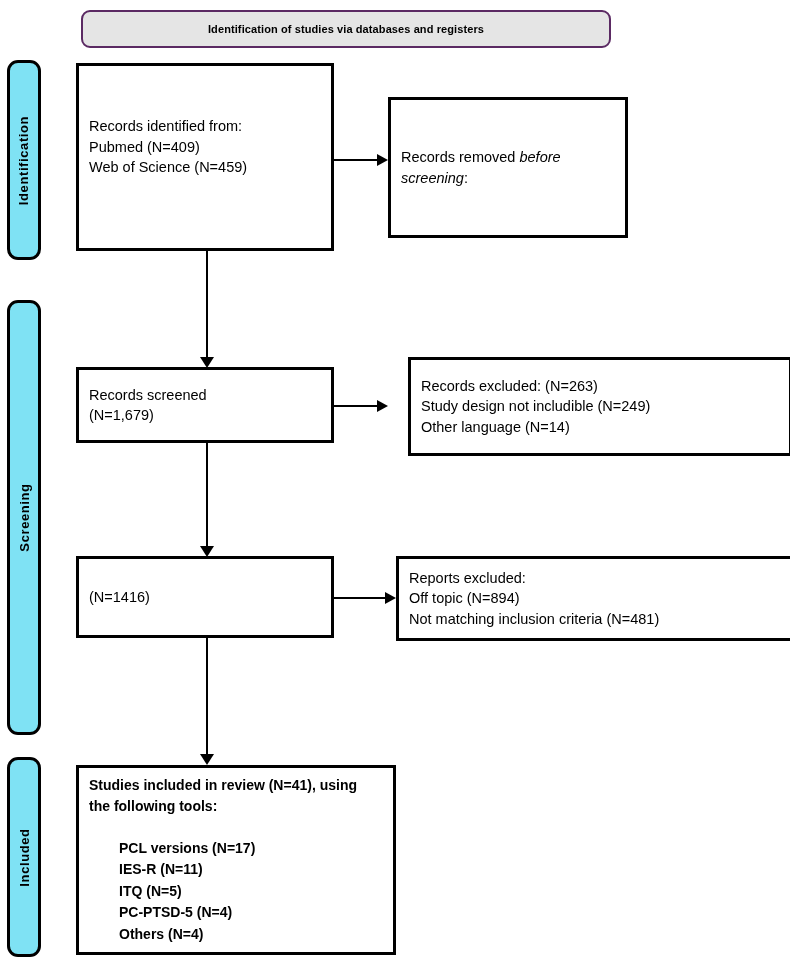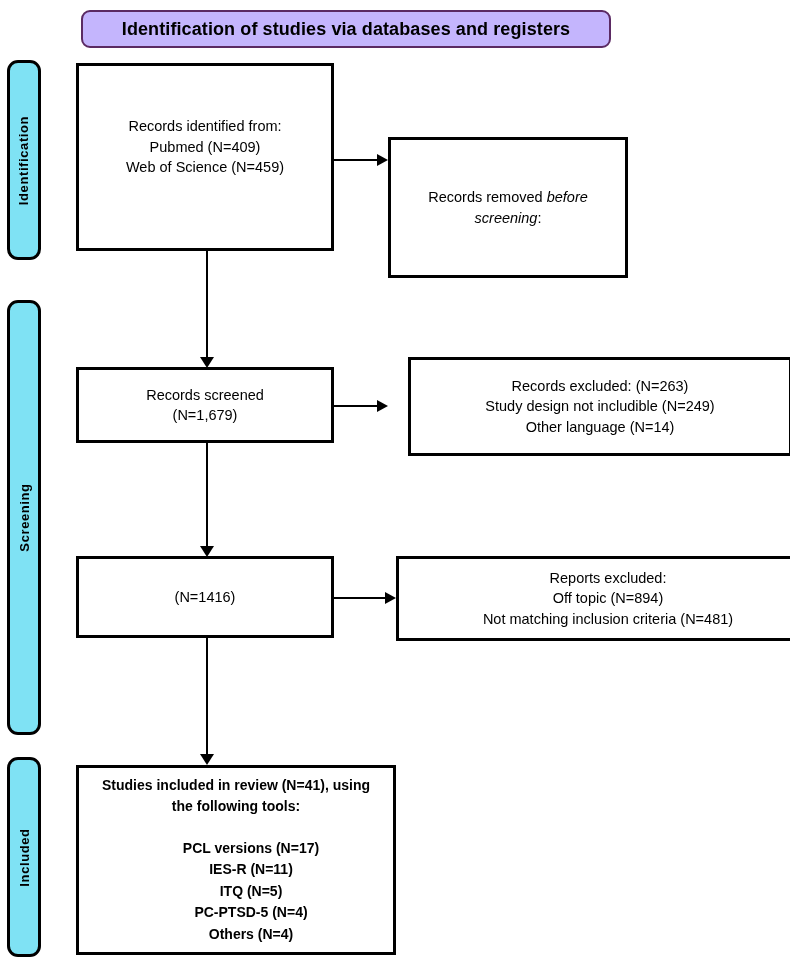--- a/index.html
+++ b/index.html
@@ -17,28 +17,28 @@
     width: 790px;
     height: 970px;
     background: #ffffff;
     overflow: hidden;
   }
 
   
   .banner {
     position: absolute;
     box-sizing: border-box;
-    background: #c4b5fd;
+    background: #e5e5e5;
     border: 2px solid #5B2A63;
     border-radius: 9px;
     display: flex;
     align-items: center;
     justify-content: center;
     font-weight: bold;
-    font-size: 18px;
+    font-size: 11px;
     letter-spacing: 0.1px;
     color: #000000;
   }
 
   
   .stage {
     position: absolute;
     box-sizing: border-box;
     background: #7FE2F4;
     border: 3px solid #000000;
@@ -59,21 +59,20 @@
   
   .box {
     position: absolute;
     box-sizing: border-box;
     background: #ffffff;
     border: 3px solid #000000;
     display: flex;
     flex-direction: column;
     justify-content: center;
     padding: 6px 10px;
-    text-align: center;
   }
   .box .line {
     font-size: 14.5px;
     line-height: 20.5px;
     white-space: pre;
   }
   .box.bold .line {
     font-weight: bold;
     font-size: 14px;
     line-height: 21.5px;
@@ -155,21 +154,21 @@
     <div class="line">Pubmed (N=409)</div>
     <div class="line">Web of Science (N=459)</div>
     <div class="line spacer"></div>
   </div>
 
   <div class="arrow-h" style="left:334px; top:150px; width:54px; height:20px;">
     <div class="shaft" style="width:44px;"></div>
     <div class="head"></div>
   </div>
 
-  <div class="box" style="left:388px; top:97px; width:240px; height:141px;margin-top:40px;">
+  <div class="box" style="left:388px; top:97px; width:240px; height:141px;">
     <div class="line"><span>Records removed </span><span class="ital">before</span></div>
     <div class="line"><span class="ital">screening</span><span>:</span></div>
   </div>
 
   <div class="arrow-v" style="left:197px; top:251px; width:20px; height:117px;">
     <div class="shaft" style="height:107px;"></div>
     <div class="head"></div>
   </div>
 
   <div class="box" style="left:76px; top:367px; width:258px; height:76px;">

